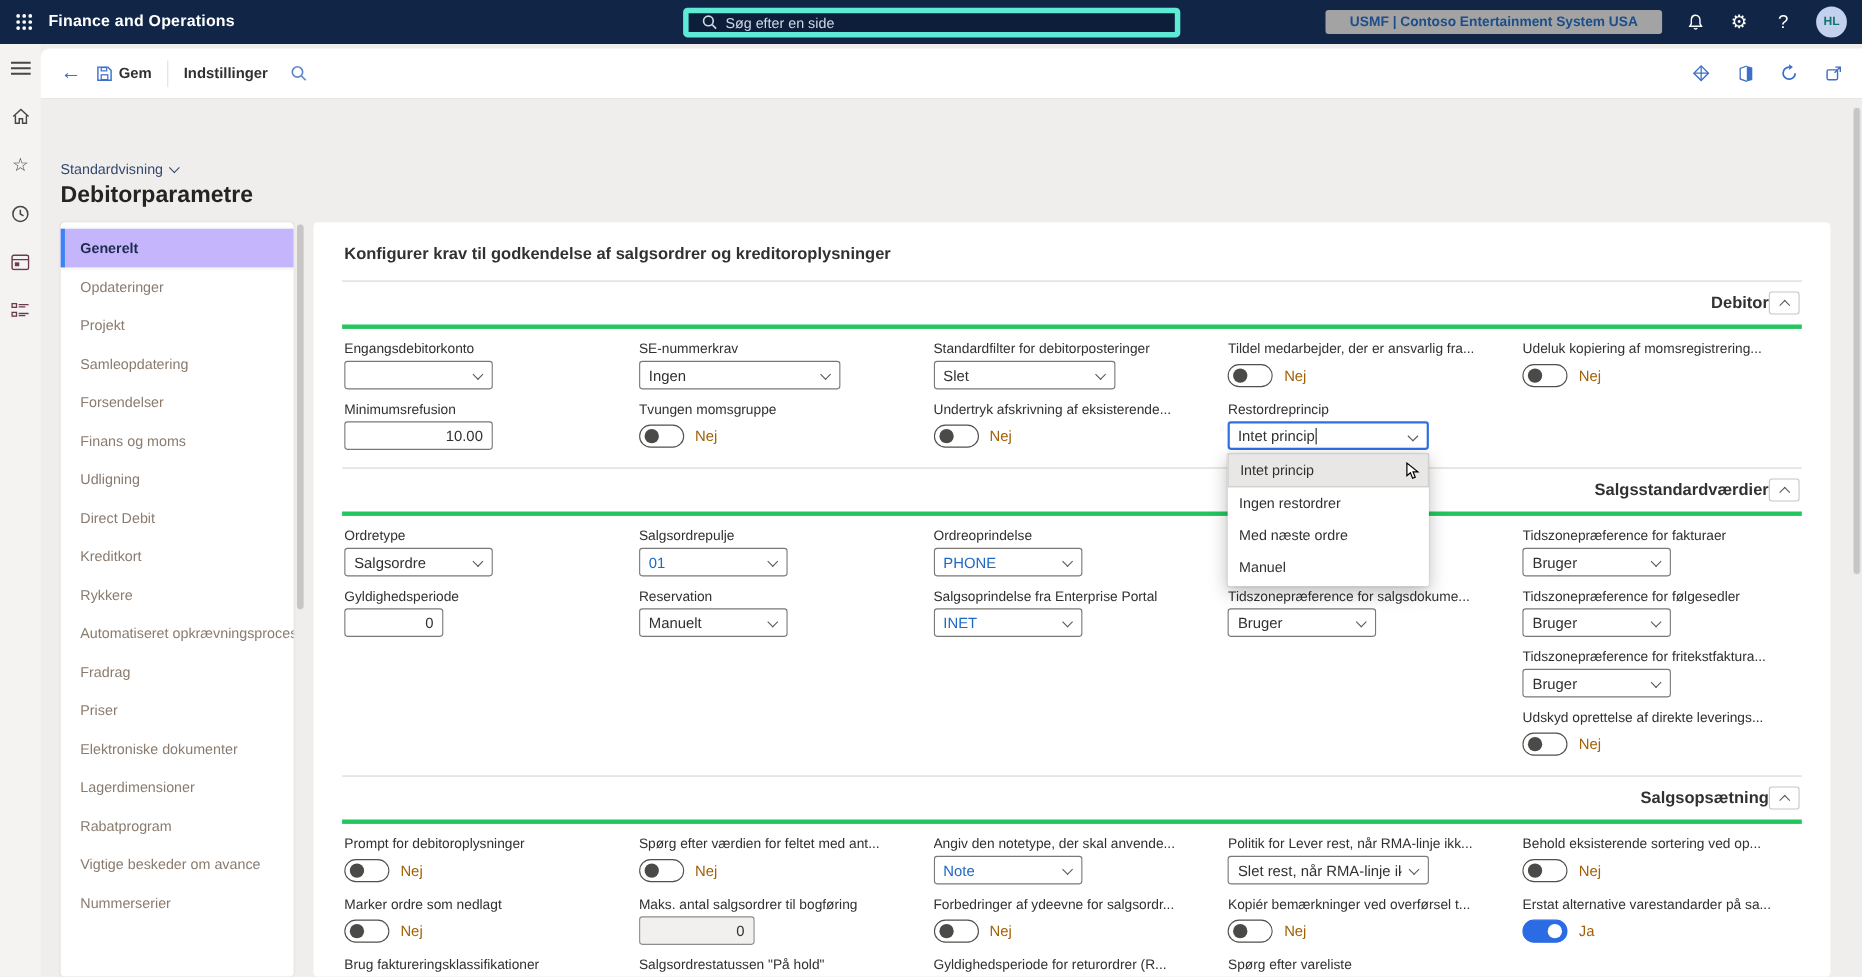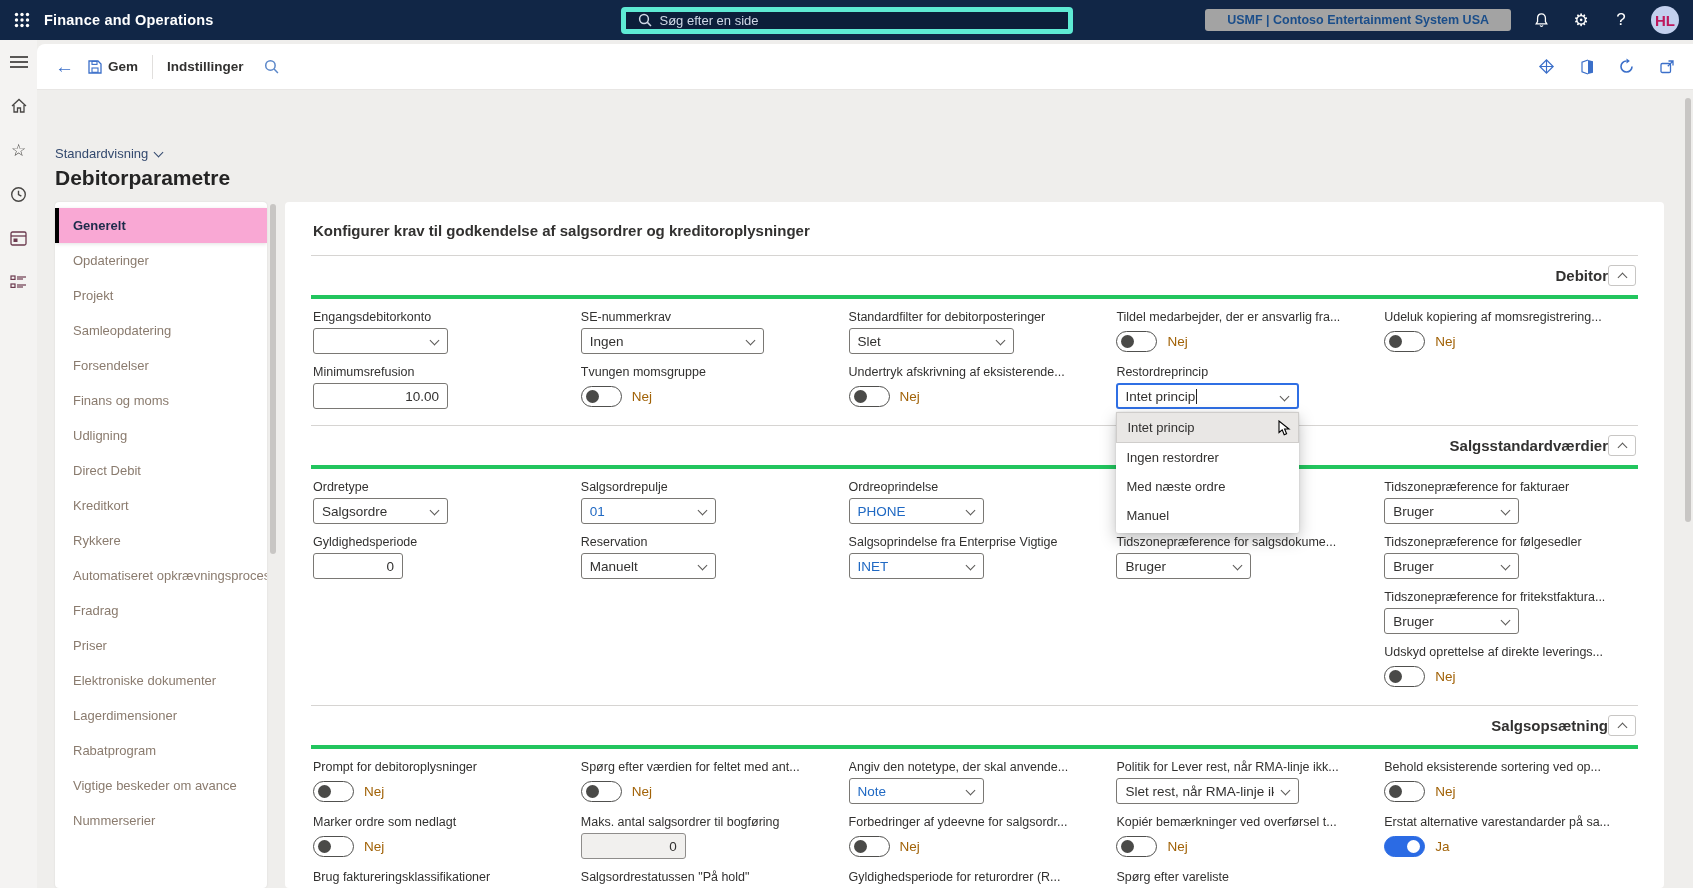--- a/index.html
+++ b/index.html
@@ -9,21 +9,21 @@
   
   .topbar { height:40px; background:#112646; display:flex; align-items:center; position:relative; color:#fff; }
   .waffle { width:44px; height:40px; display:flex; align-items:center; justify-content:center; cursor:pointer; }
   .app-title { font-size:14.5px; font-weight:bold; letter-spacing:.2px; }
   .top-search { position:absolute; left:50%; transform:translateX(-50%); width:452px; height:27px;
     background:#0c1e3a; border:5px solid #5eead4; border-radius:4px; display:flex; align-items:center;
     gap:8px; padding:0 12px; color:#cfd8e6; font-size:13px; }
   .top-right { margin-left:auto; display:flex; align-items:center; gap:20px; padding-right:14px; }
   .env-badge { background:#a3a3a3; color:#1b4e8a; font-weight:bold; font-size:12.5px; padding:4px 22px; border-radius:3px; white-space:nowrap; }
   .tb-icon { width:20px; height:20px; display:flex; align-items:center; justify-content:center; font-size:17px; color:#fff; cursor:pointer; }
-  .avatar { width:28px; height:28px; border-radius:50%; background:#c3d0ee; color:#be185d; font-size:15px; font-weight:bold;
+  .avatar { width:28px; height:28px; border-radius:50%; background:#c3d0ee; color:#0f766e; font-size:11px; font-weight:bold;
     display:flex; align-items:center; justify-content:center; cursor:pointer; }
 
   
   .frame { display:flex; height:848px; }
   .left-rail { width:37px; background:#f4f3f2; display:flex; flex-direction:column; align-items:center; padding-top:12px; gap:24px; }
   .rail-icon { width:20px; height:20px; display:flex; align-items:center; justify-content:center; color:#484644; font-size:17px; cursor:pointer; }
 
   .workspace { flex:1; display:flex; flex-direction:column; min-width:0; }
 
   
@@ -40,21 +40,21 @@
 
   
   .page-head { padding:12px 0 0 18px;margin-top:44px; }
   .view-selector { display:flex; align-items:center; gap:7px; font-size:13px; color:#33496e; cursor:pointer; width:max-content; }
   .page-title { font-size:21px; font-weight:bold; color:#242424; margin-top:5px; }
 
   
   .content-row { display:flex; margin-top:12px; padding-left:18px; flex:1; min-height:0; }
   .tab-card { width:212px; background:#fff; border-radius:4px; padding:6px 0; box-shadow:0 0 2px rgba(0,0,0,.10); overflow:hidden; }
   .tab { padding:10px 14px 10px 18px; font-size:13px; color:#8a7b6e; cursor:pointer; white-space:nowrap; }
-  .tab.sel { border-left:4px solid #000000; padding-left:14px; color:#1c2b4a; font-weight:600; box-shadow:0 1px 4px rgba(0,0,0,.12); background:#f9a8d4; }
+  .tab.sel { border-left:4px solid #3b82f6; padding-left:14px; color:#1c2b4a; font-weight:600; box-shadow:0 1px 4px rgba(0,0,0,.12); background:#c4b5fd; }
   .tab-scroll { width:8px; margin-left:2px; position:relative; }
   .tab-scroll .thumb { position:absolute; top:2px; left:1px; width:6px; height:350px; background:#c8c6c4; border-radius:3px; }
 
   .main-card { flex:1; background:#fff; margin-left:8px; margin-right:29px; border-radius:4px; padding:16px 26px 0 26px; overflow:hidden; position:relative; }
   .intro-heading { font-size:15px; font-weight:600; color:#323130; margin:4px 0 16px 2px; }
 
   .section { border-top:1px solid #d6d4d2; }
   .section-head { display:flex; align-items:center; justify-content:flex-end; padding:9px 2px; border-bottom:4px solid #22c55e; }
   .section-title { font-size:15px; font-weight:bold; color:#323130; }
   .collapse-btn { width:28px; height:21px; border:1px solid #c8c6c4; border-radius:3px; display:flex; align-items:center; justify-content:center; cursor:pointer; background:#fff; }
@@ -414,21 +414,21 @@
               <div class="inputbox num">0</div>
             </div>
             <div class="field">
               <div class="lbl">Reservation</div>
               <div class="combo w135">
                 <span>Manuelt</span>
                   <span class="chev-down"></span>
               </div>
             </div>
             <div class="field">
-              <div class="lbl">Salgsoprindelse fra Enterprise Vigtige</div>
+              <div class="lbl">Salgsoprindelse fra Enterprise Portal</div>
               <div class="combo w135">
                 <span class="blue">INET</span>
                   <span class="chev-down"></span>
               </div>
             </div>
             <div class="field">
               <div class="lbl">Tidszonepræference for salgsdokume...</div>
               <div class="combo w135">
                 <span>Bruger</span>
                   <span class="chev-down"></span>

